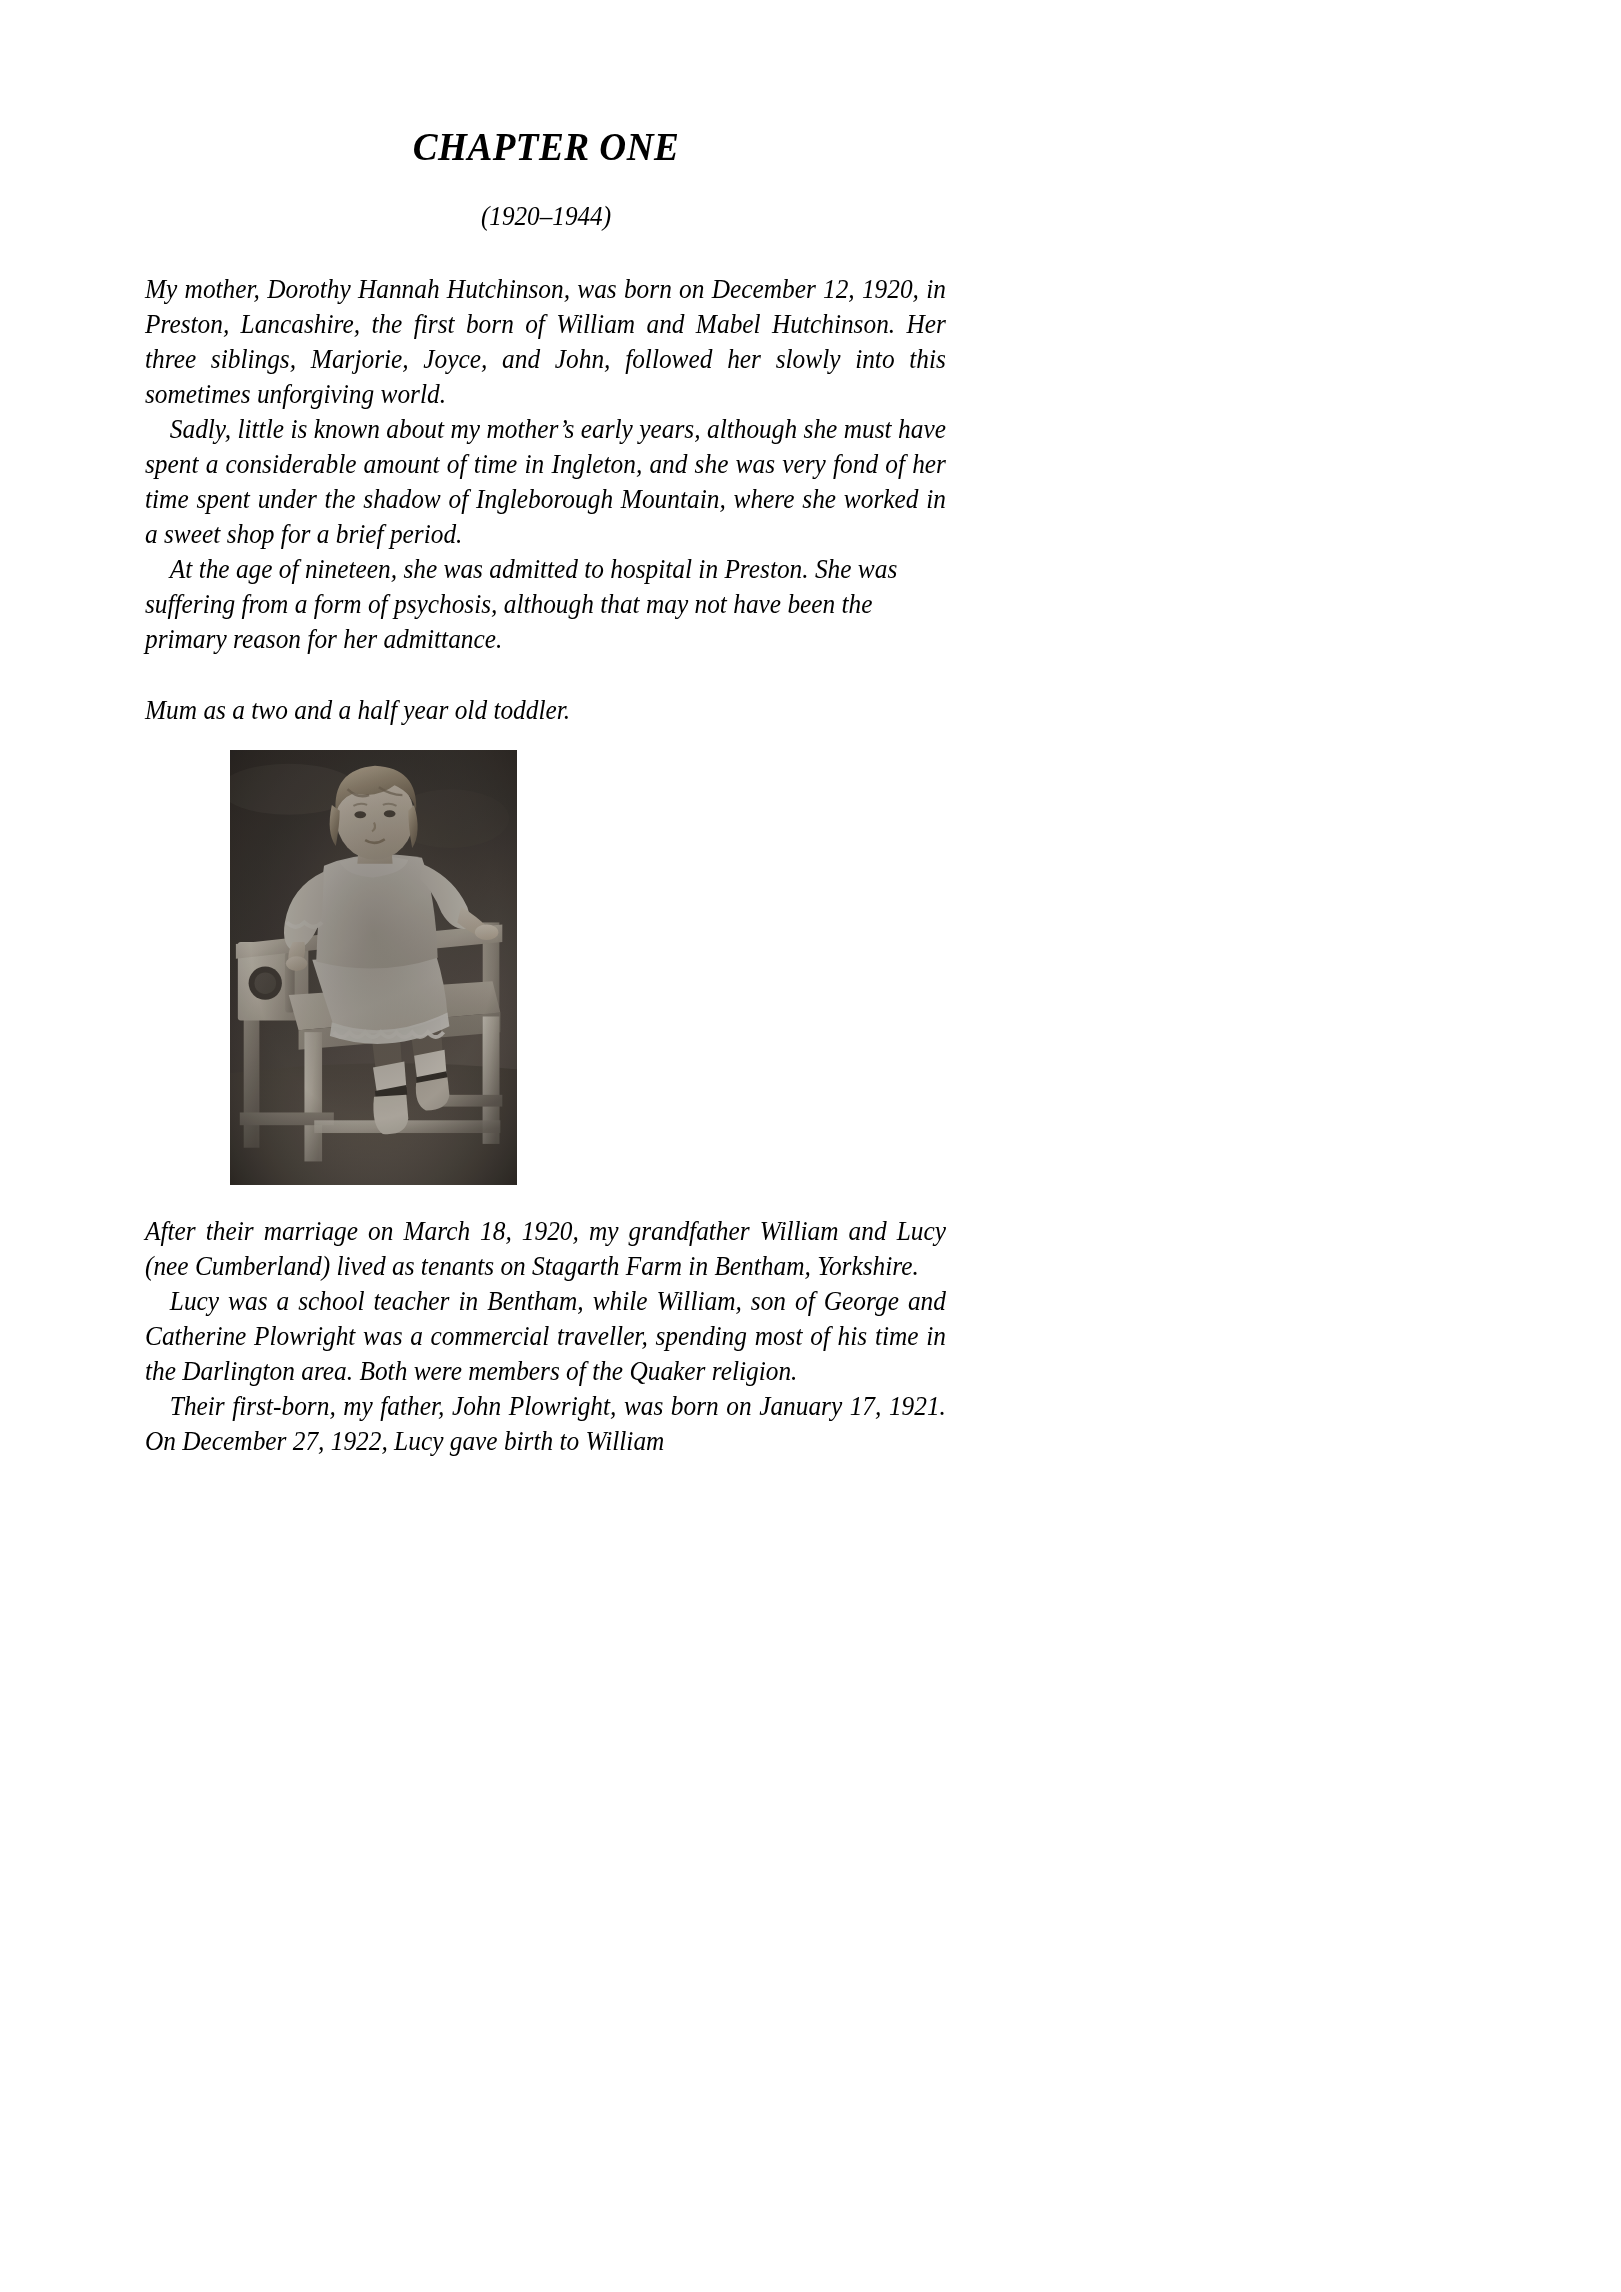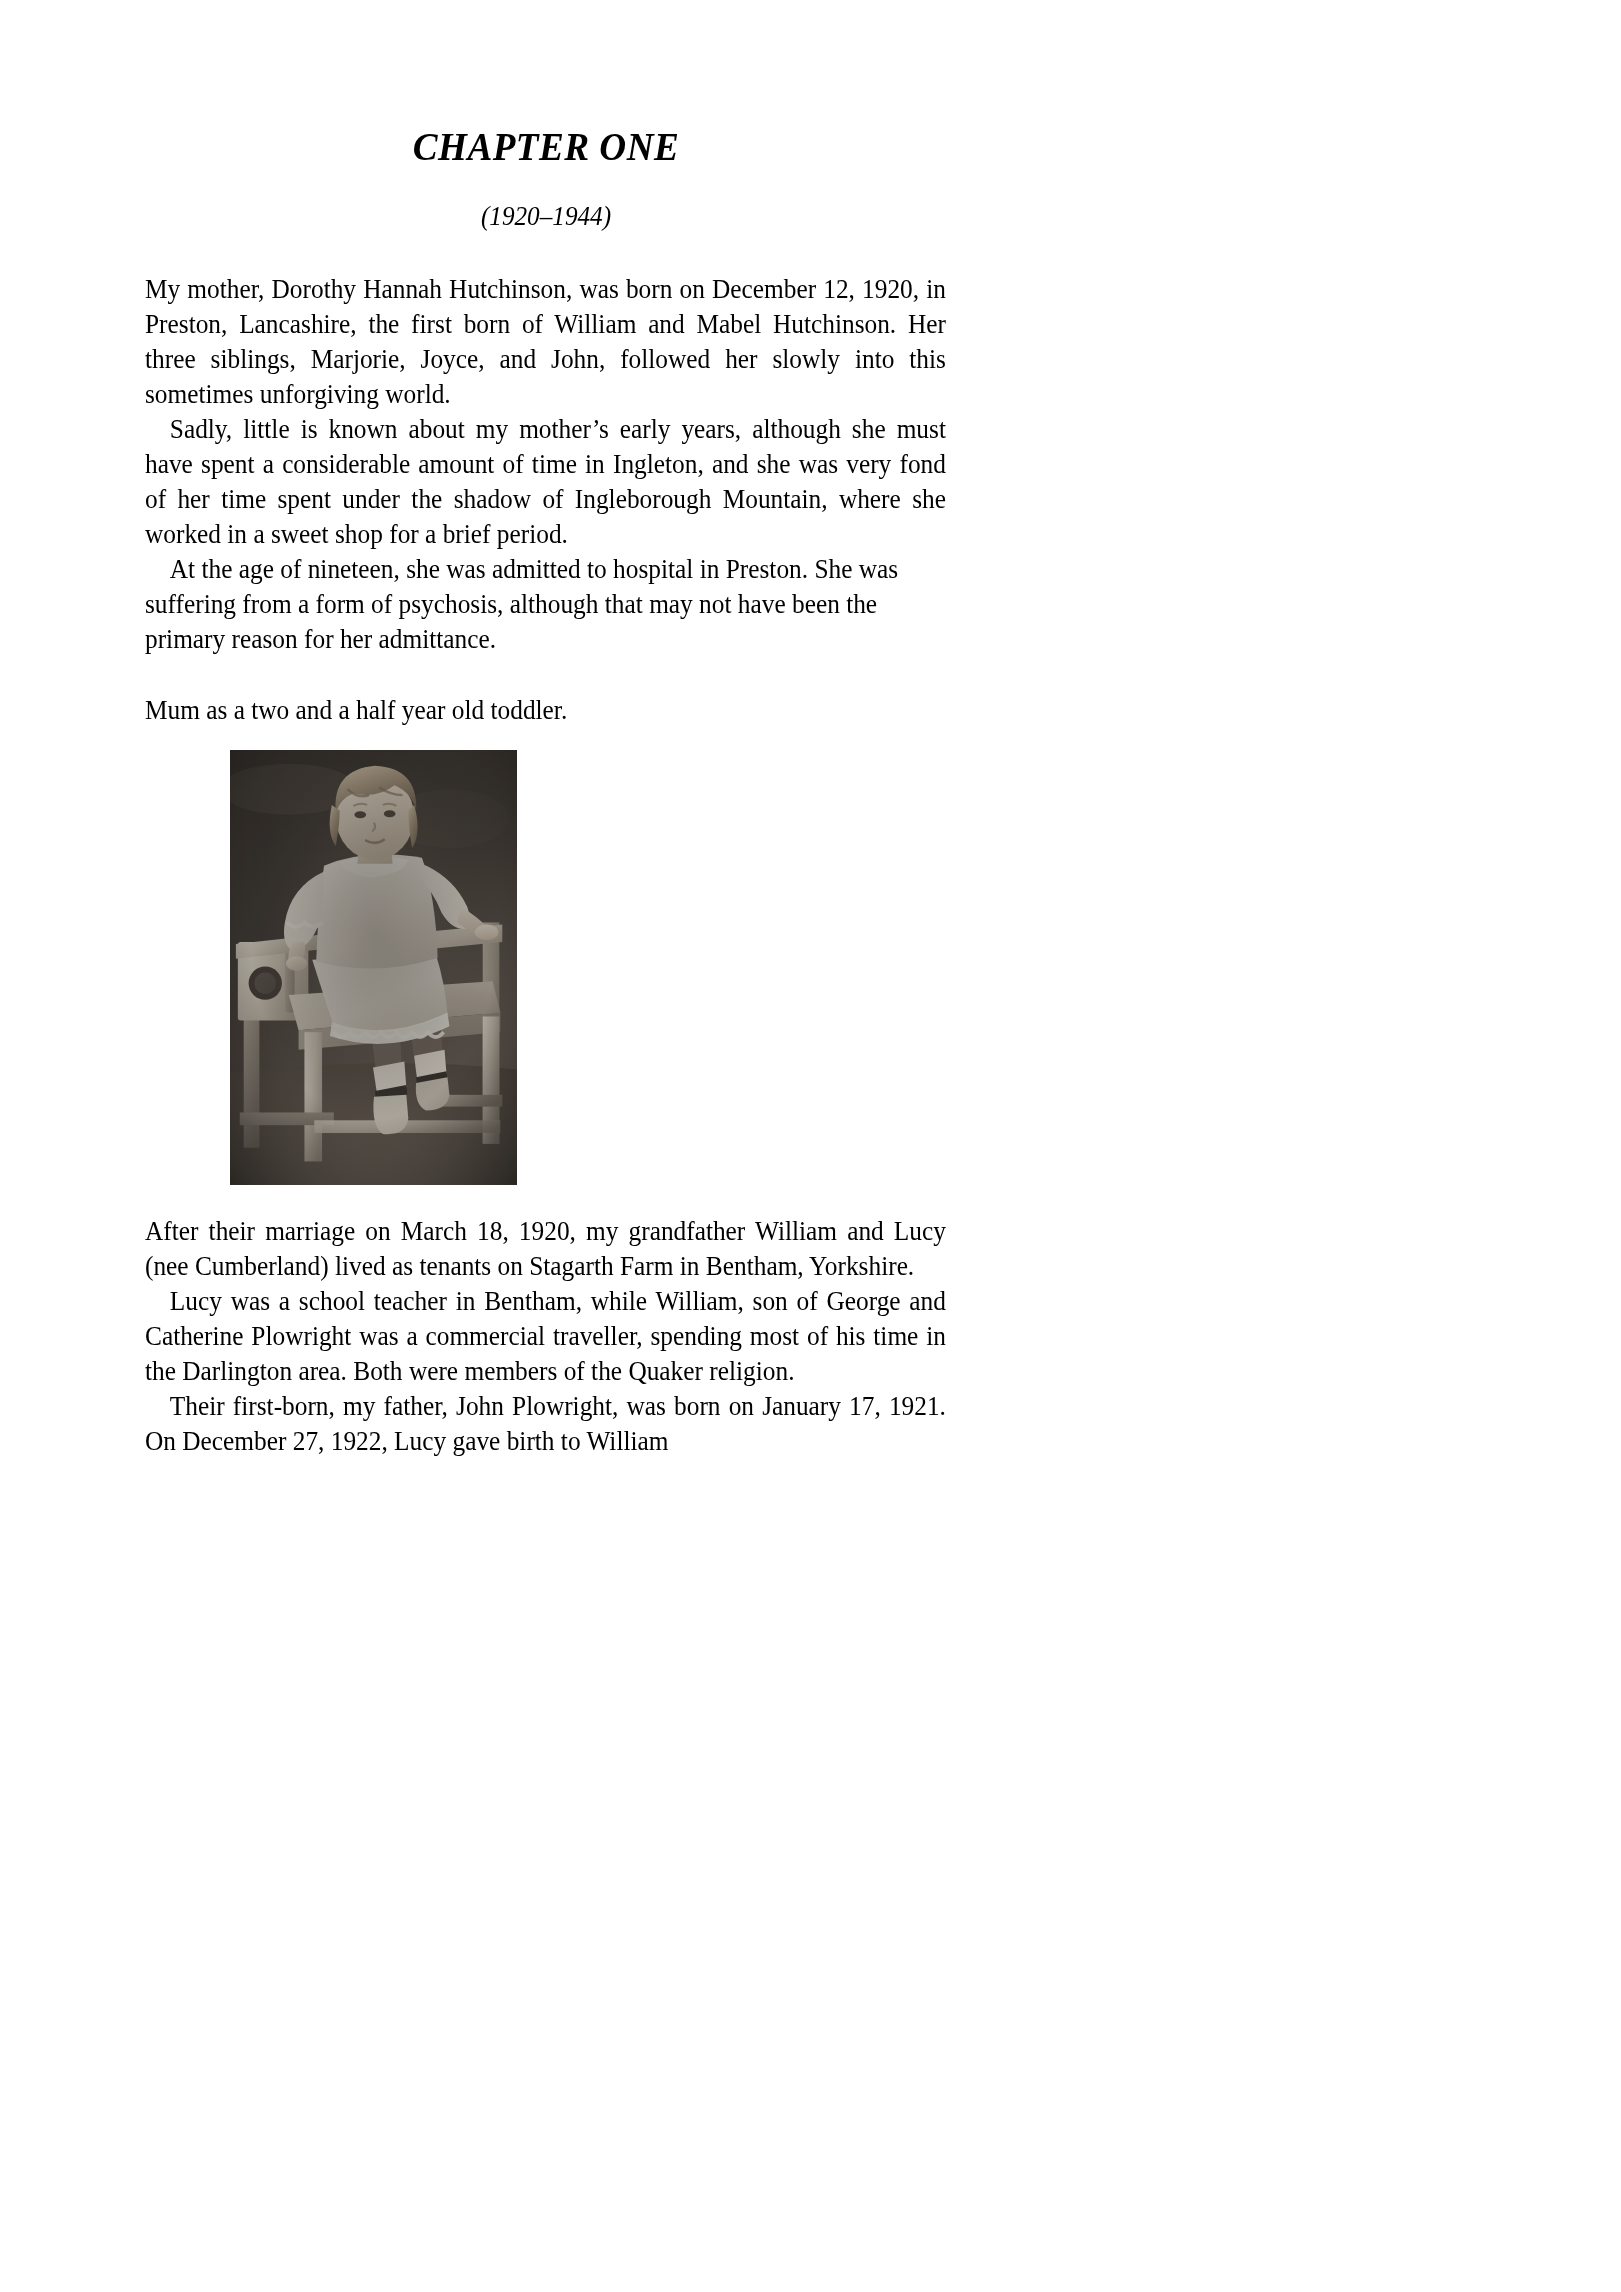--- a/index.html
+++ b/index.html
@@ -53,20 +53,21 @@
     line-height: 1.1;
     margin: 0;
     padding-top: 32px;
     transform: scaleX(0.9);
     transform-origin: center top;
   }
 
   
   .body-block {
     padding-top: 39px;
+    font-style: italic;
   }
 
   p.para {
     margin: 0;
     font-size: 28px;
     line-height: 35px;
     text-align: justify;
     text-justify: inter-word;
     word-spacing: 0px;
     transform: scaleX(0.905);

